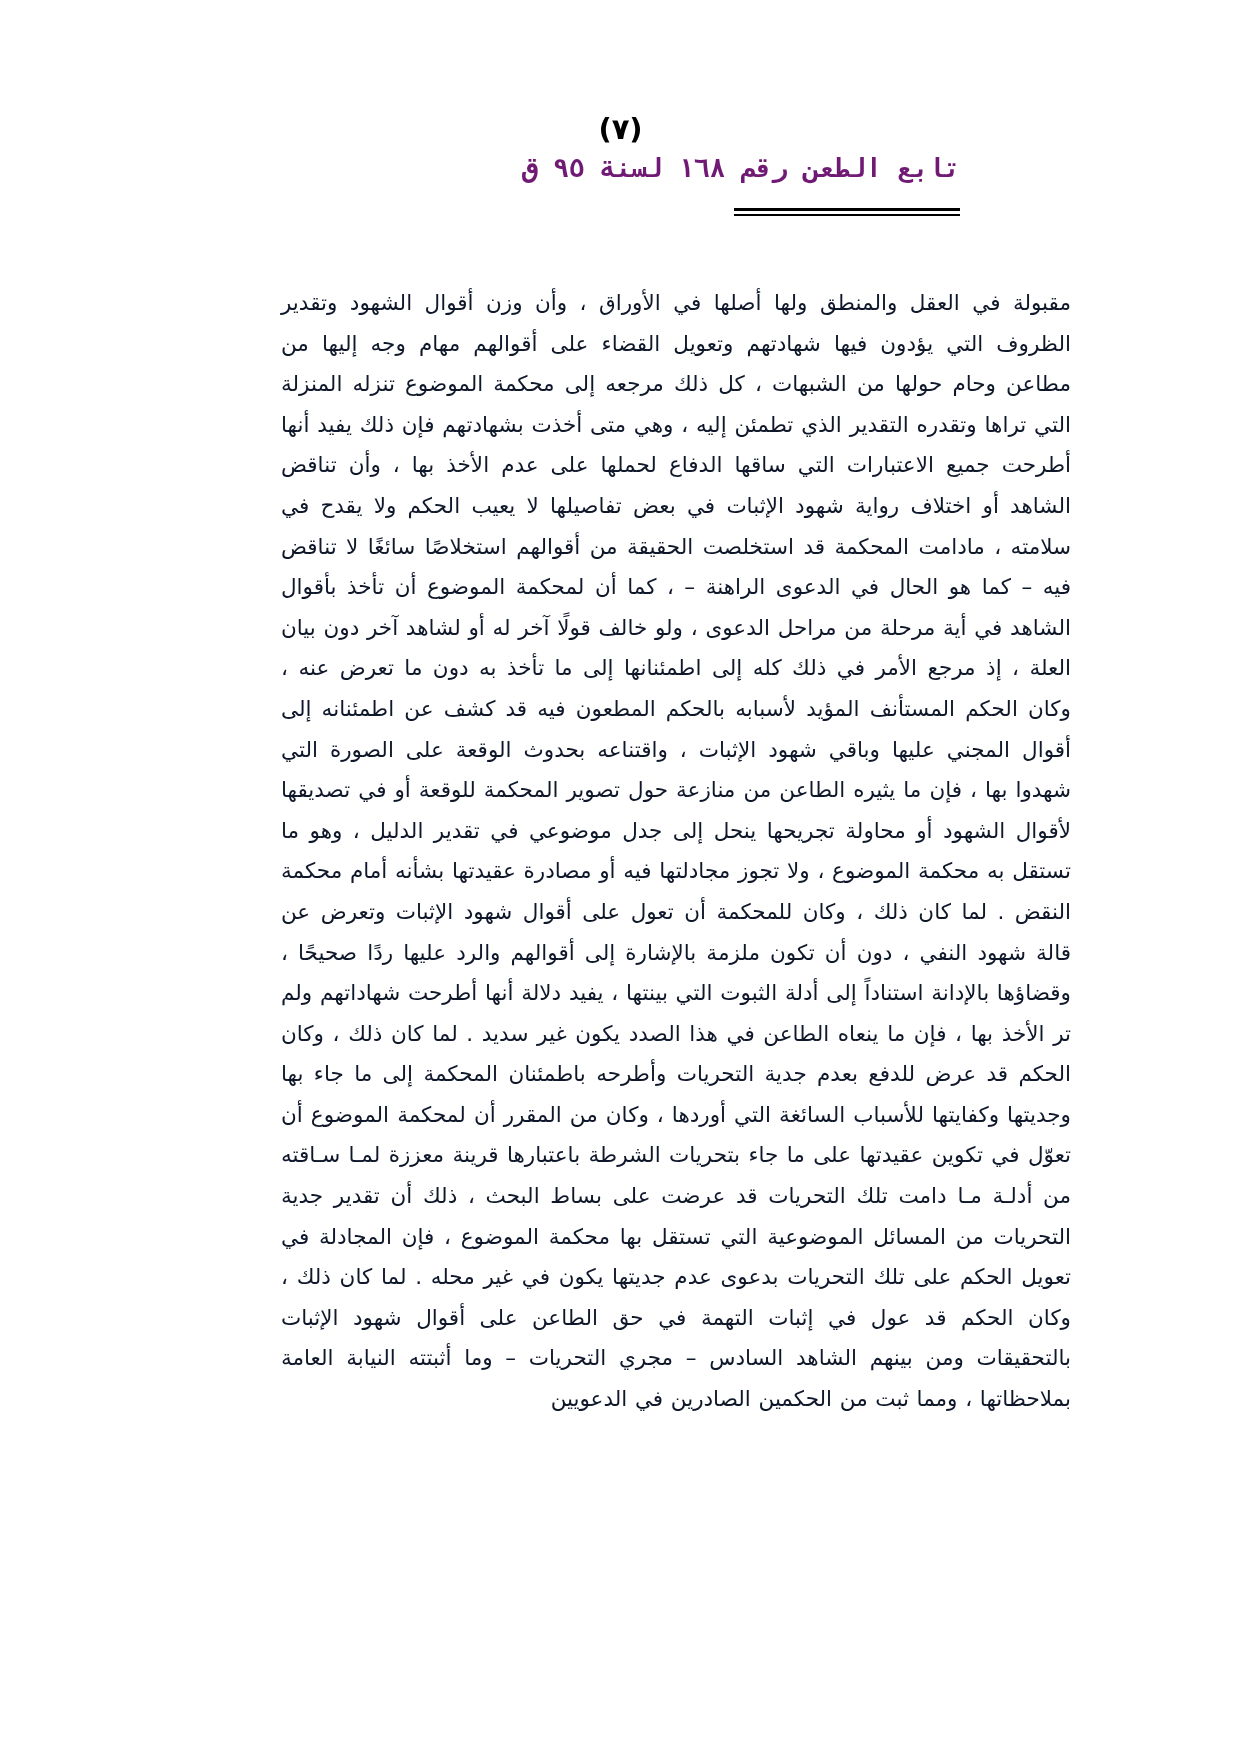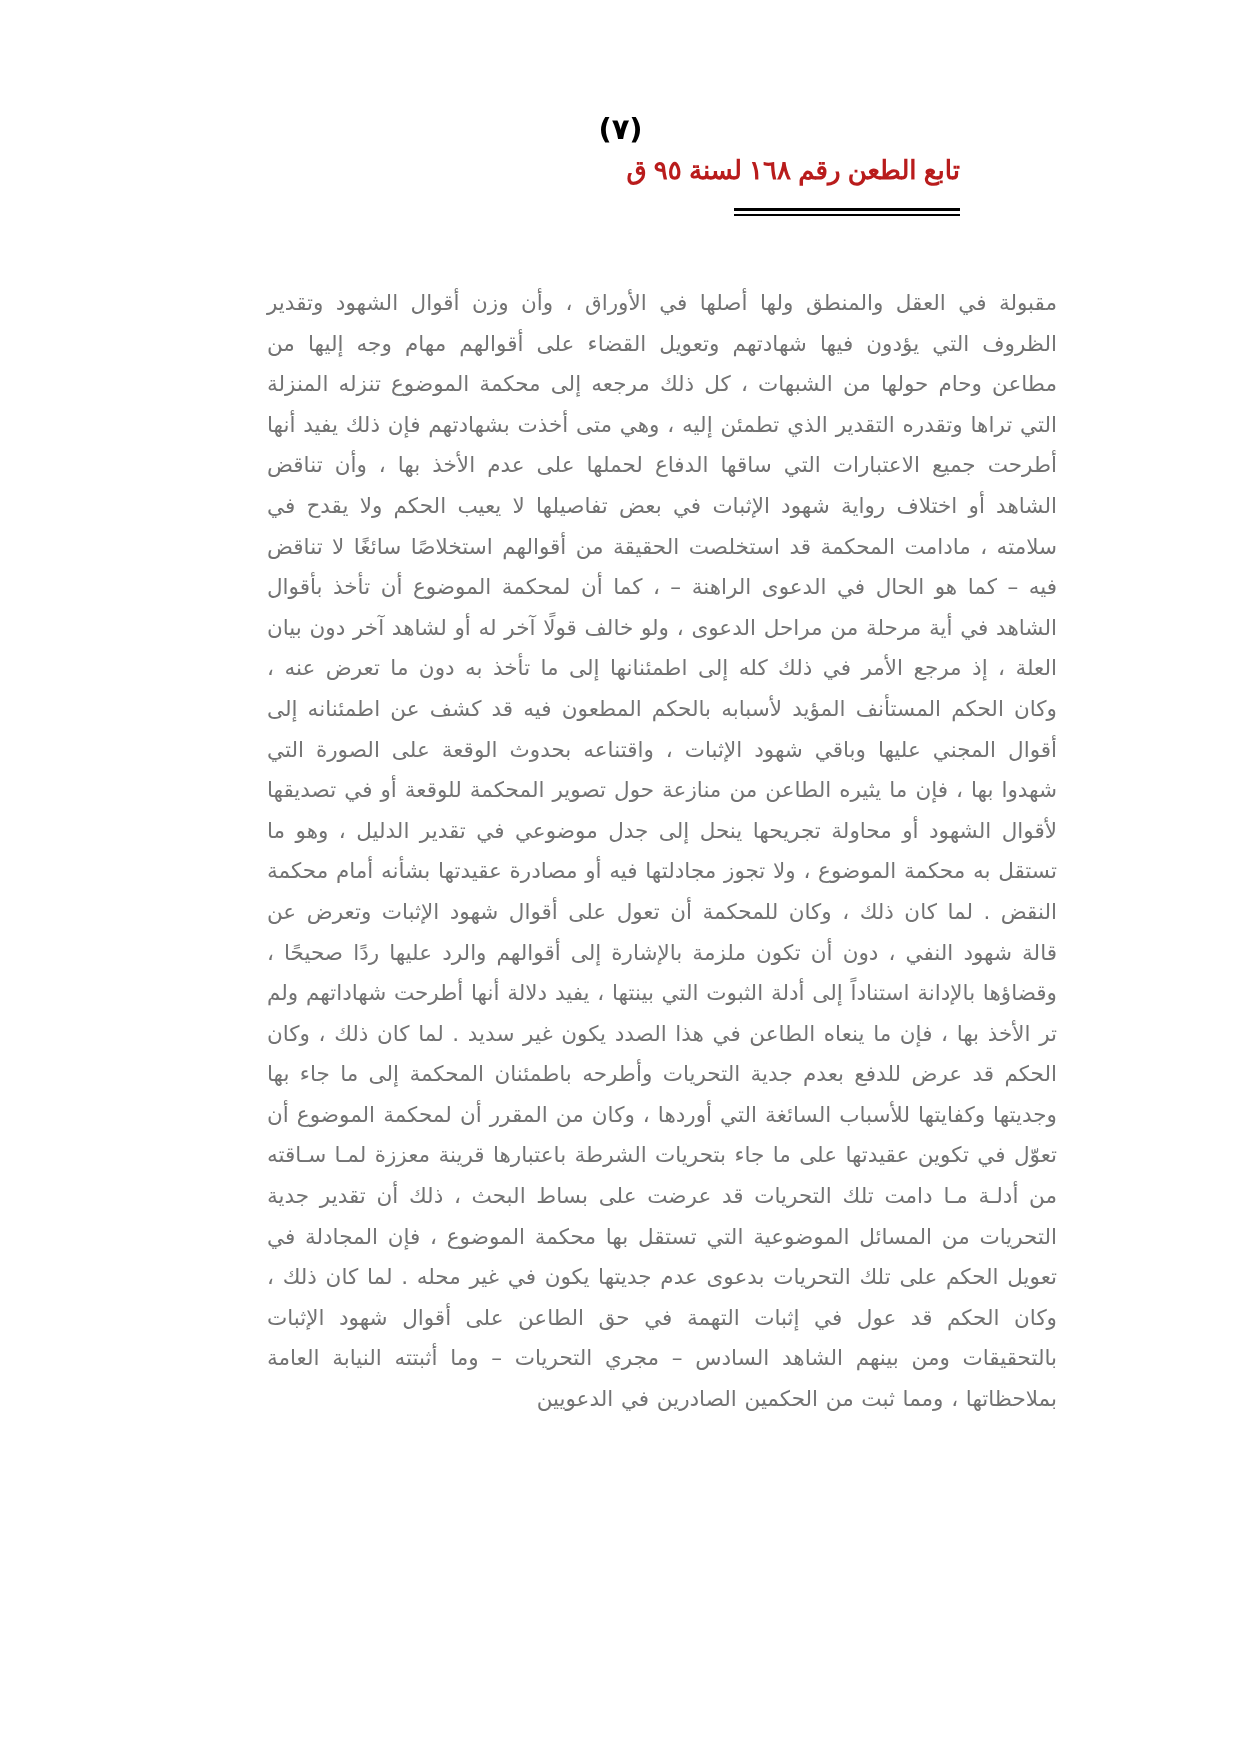--- a/index.html
+++ b/index.html
@@ -38,51 +38,51 @@
   
   .header-block {
     position: absolute;
     top: 155px;
     right: 281px;
     width: 680px;
     direction: rtl;
     text-align: right;
   }
   .header-title {
-    font-family: Liberation Sans, sans-serif;
+    font-family: Liberation Mono, monospace;
     font-size: 26px;
     font-weight: 700;
-    color: #b91c1c;
+    color: #701a75;
     line-height: 1.2;
     white-space: nowrap;
   }
   .header-rule {
     margin-top: 22px;
     margin-right: 0;
     width: 226px;
     margin-left: auto;
     border-top: 3px solid #000000;
     border-bottom: 2px solid #000000;
     height: 3px;
     box-sizing: content-box;
   }
 
   
   .body-text {
     position: absolute;
     top: 283px;
-    right: 184px;
+    right: 170px;
     width: 790px;
     direction: rtl;
     text-align: justify;
     text-align-last: right;
     font-family: "DejaVu Sans", sans-serif;
     font-size: 21.5px;
     line-height: 40.6px;
-    color: #737373;
+    color: #0f172a;
     word-spacing: 0.04em;
     text-justify: inter-word;
     hyphens: none;
   }
   .body-text p {
     margin: 0;
     padding: 0;
     text-align: justify;
     text-align-last: right;
   }

